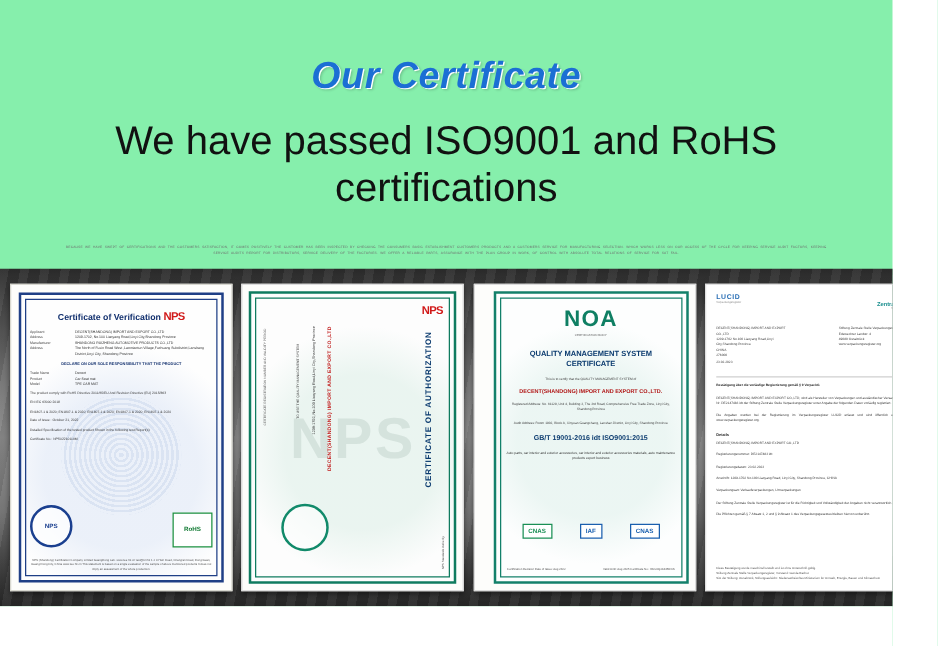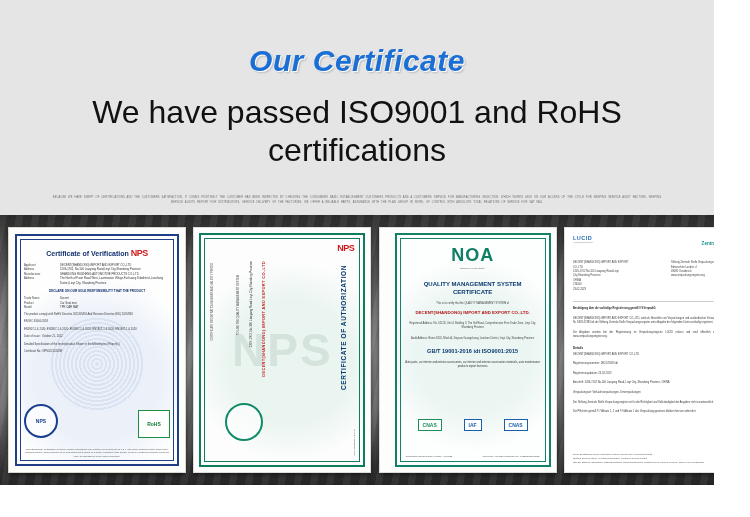--- a/index.html
+++ b/index.html
@@ -8,21 +8,21 @@
     background: #ffffff;
   }
   body {
     font-family: "Liberation Sans", sans-serif;
   }
   .page {
     position: relative;
     width: 714px;
     height: 517px;
     overflow: hidden;
-    background: #e5e5e5;
+    background: #86efac;
   }
 
   
   .header {
     text-align: center;
     padding-top: 44px;
   }
   .main-title {
     font-family: "Liberation Sans", sans-serif;
     font-weight: bold;

